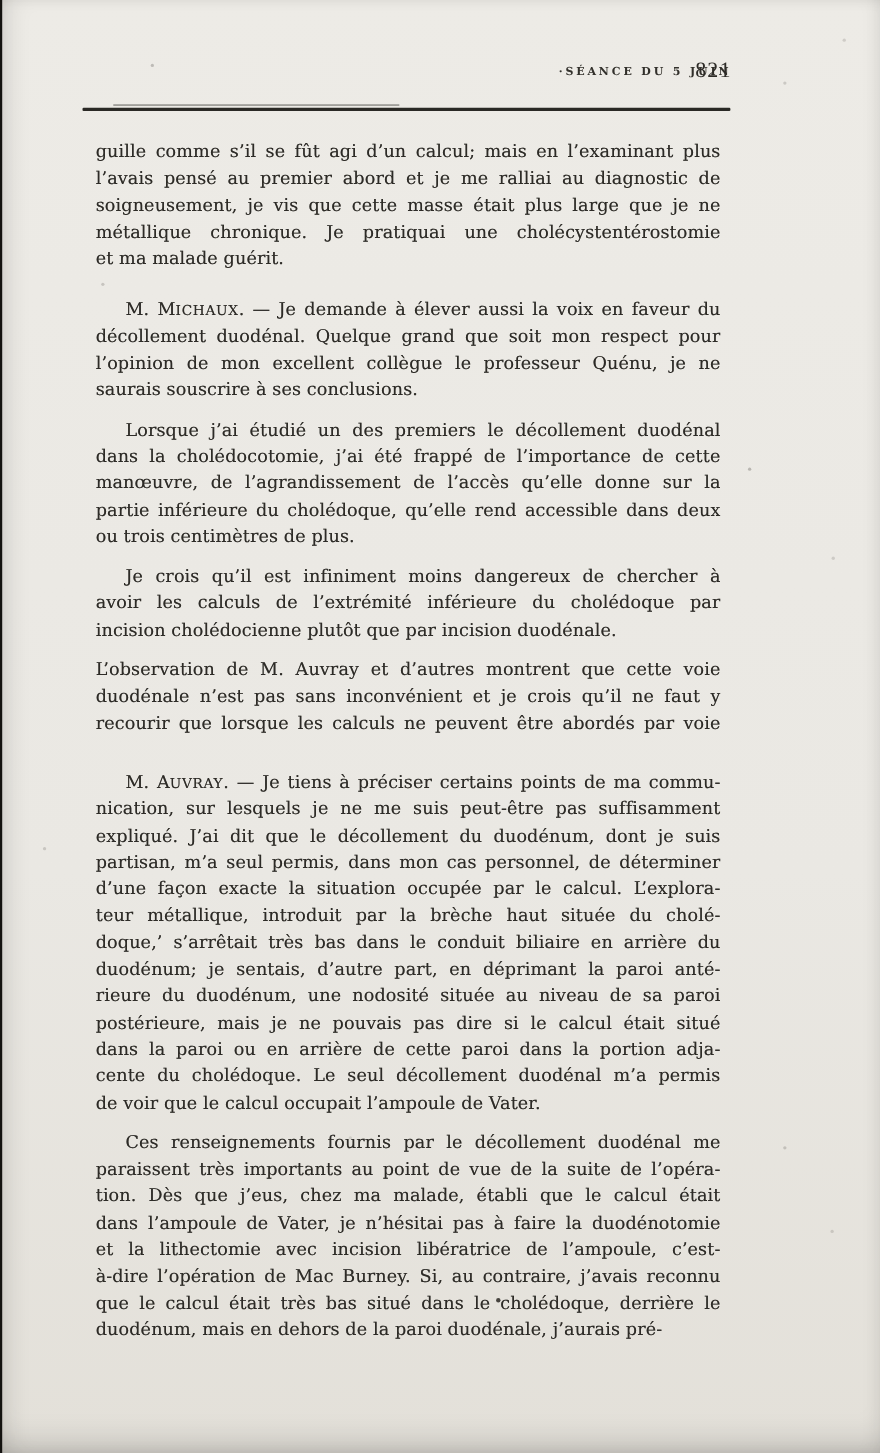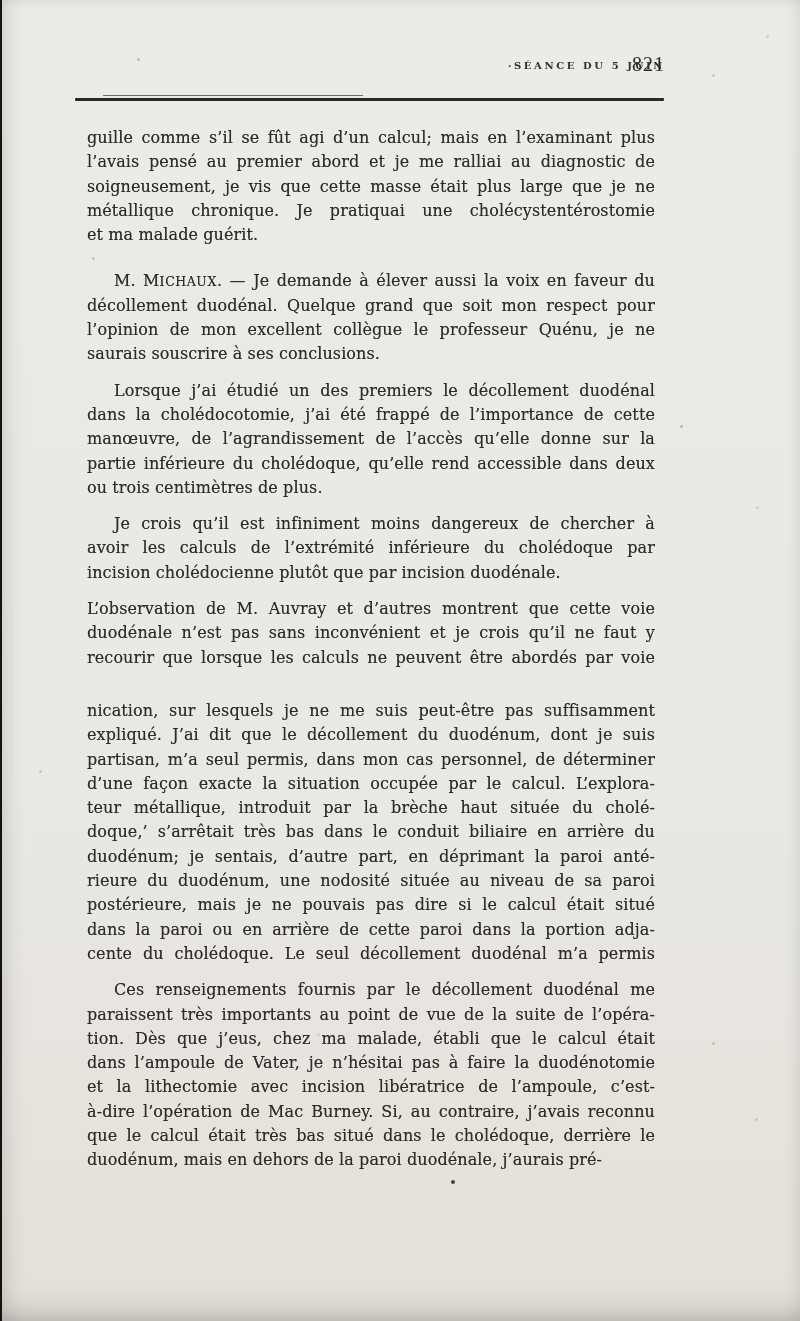--- a/index.html
+++ b/index.html
@@ -162,31 +162,33 @@
         <span class="line first-indent">Je crois qu’il est infiniment moins dangereux de chercher à</span>
         <span class="line">avoir les calculs de l’extrémité inférieure du cholédoque par</span>
         <span class="line last">incision cholédocienne plutôt que par incision duodénale.</span>
       </p>
       <p class="para">
         <span class="line">L’observation de M. Auvray et d’autres montrent que cette voie</span>
         <span class="line">duodénale n’est pas sans inconvénient et je crois qu’il ne faut y</span>
         <span class="line">recourir que lorsque les calculs ne peuvent être abordés par voie</span>
       </p>
       <p class="para gap-section">
+        <span class="line first-indent"><span>M. A</span><span class="sc">uvray</span><span>. — Je tiens à préciser certains points de ma commu-</span></span>
         <span class="line">nication, sur lesquels je ne me suis peut-être pas suffisamment</span>
         <span class="line">expliqué. J’ai dit que le décollement du duodénum, dont je suis</span>
         <span class="line">partisan, m’a seul permis, dans mon cas personnel, de déterminer</span>
         <span class="line">d’une façon exacte la situation occupée par le calcul. L’explora-</span>
         <span class="line">teur métallique, introduit par la brèche haut située du cholé-</span>
         <span class="line">doque,’ s’arrêtait très bas dans le conduit biliaire en arrière du</span>
         <span class="line">duodénum; je sentais, d’autre part, en déprimant la paroi anté-</span>
         <span class="line">rieure du duodénum, une nodosité située au niveau de sa paroi</span>
         <span class="line">postérieure, mais je ne pouvais pas dire si le calcul était situé</span>
         <span class="line">dans la paroi ou en arrière de cette paroi dans la portion adja-</span>
         <span class="line">cente du cholédoque. Le seul décollement duodénal m’a permis</span>
+        <span class="line last">de voir que le calcul occupait l’ampoule de Vater.</span>
       </p>
       <p class="para">
         <span class="line first-indent">Ces renseignements fournis par le décollement duodénal me</span>
         <span class="line">paraissent très importants au point de vue de la suite de l’opéra-</span>
         <span class="line">tion. Dès que j’eus, chez ma malade, établi que le calcul était</span>
         <span class="line">dans l’ampoule de Vater, je n’hésitai pas à faire la duodénotomie</span>
         <span class="line">et la lithectomie avec incision libératrice de l’ampoule, c’est-</span>
         <span class="line">à-dire l’opération de Mac Burney. Si, au contraire, j’avais reconnu</span>
         <span class="line">que le calcul était très bas situé dans le cholédoque, derrière le</span>
         <span class="line last">duodénum, mais en dehors de la paroi duodénale, j’aurais pré-</span>

